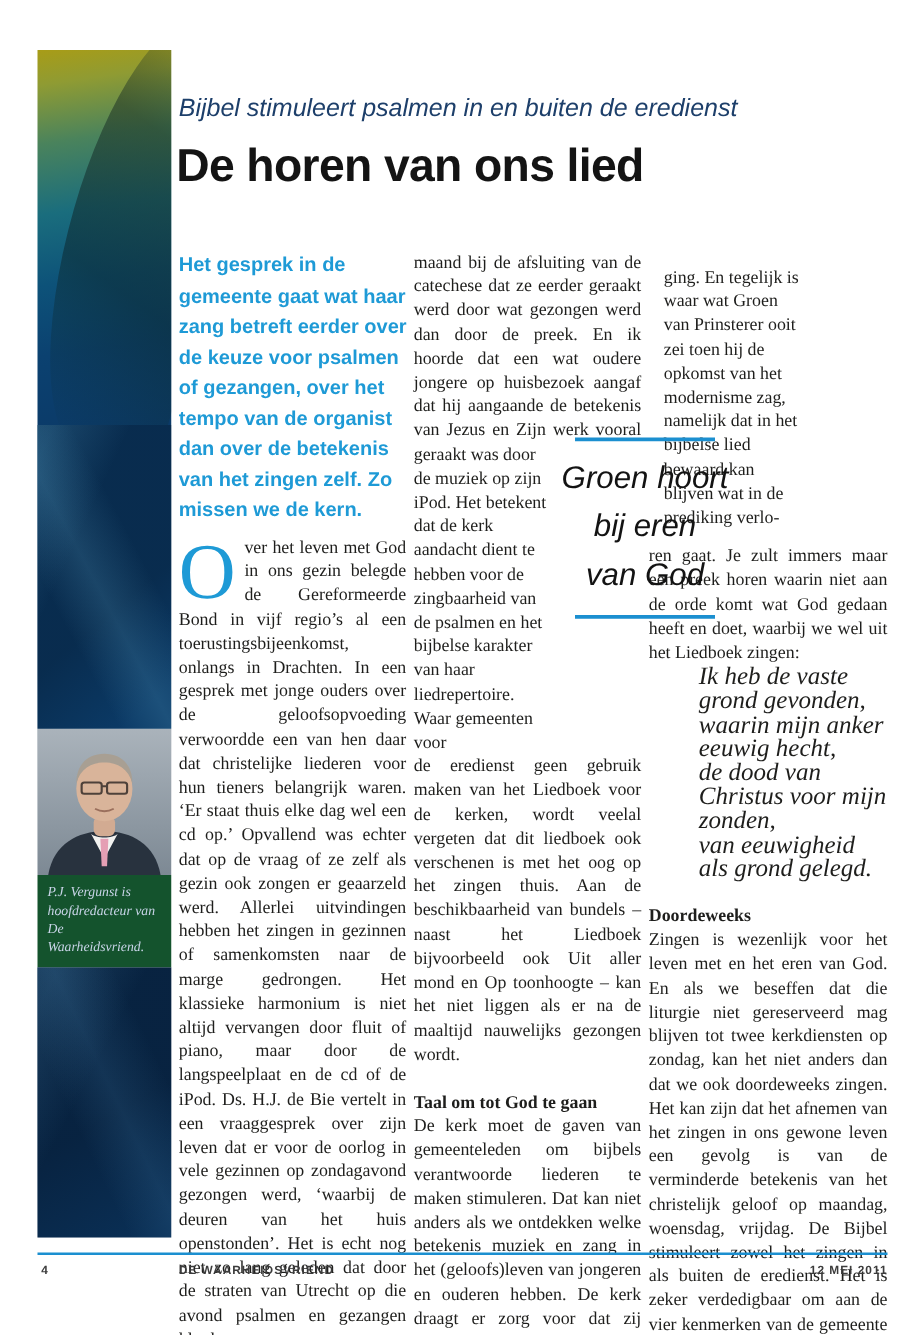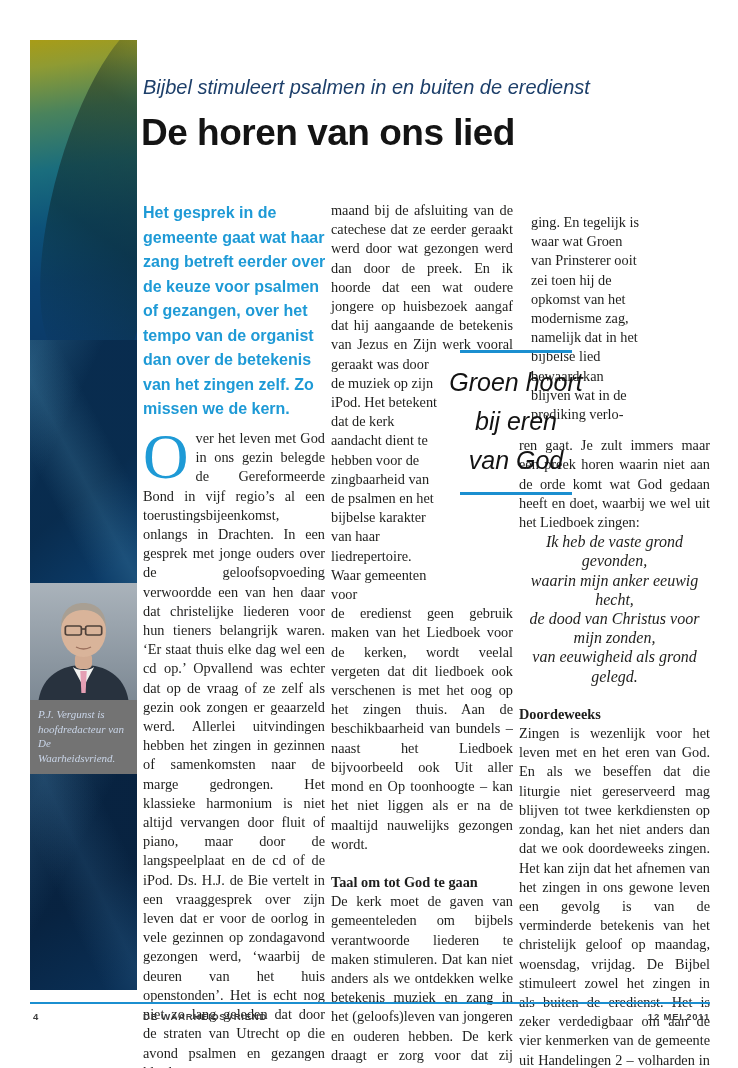--- a/index.html
+++ b/index.html
@@ -25,21 +25,21 @@
   .art-mid{
     height:243px;background-color:#0b3a66;position:relative;overflow:hidden;
     background-image:
       linear-gradient(115deg,rgba(70,140,180,.28) 6%,rgba(70,140,180,0) 34%),
       linear-gradient(62deg,rgba(0,0,0,0) 28%,rgba(90,160,195,.22) 46%,rgba(0,0,0,0) 66%),
       linear-gradient(140deg,rgba(6,30,55,.5) 60%,rgba(6,30,55,0) 90%);
   }
   .portrait{height:117px;overflow:hidden;background:#8e99a4;}
   .portrait svg{display:block;width:100%;height:100%;}
   .caption{
-    background:#737373;padding:7px 8px 9px;box-sizing:border-box;
+    background:#14532d;padding:7px 8px 9px;box-sizing:border-box;
     font-style:italic;font-size:11px;line-height:14.5px;color:#c9d5e8;
   }
   .art-bottom{
     flex:1;background-color:#0a2f55;overflow:hidden;
     background-image:
       linear-gradient(118deg,rgba(80,140,180,.22) 8%,rgba(80,140,180,0) 40%),
       linear-gradient(64deg,rgba(0,0,0,0) 35%,rgba(70,130,175,.18) 55%,rgba(0,0,0,0) 78%),
       linear-gradient(150deg,rgba(5,20,40,.45) 55%,rgba(5,20,40,0) 95%);
   }
 
@@ -65,21 +65,21 @@
   .col-1{left:143px;top:429px;width:182px;}
   .col-2{left:331px;top:201px;width:182px;}
   .col-3{left:519px;top:201px;width:191px;}
   .body-heading{font-size:14.3px;font-weight:700;margin:19px 0 0 0;text-align:left;}
   .narrow-left{width:112px;text-align:left;}
   .narrow-right{width:108px;margin-left:83px;text-align:left;}
   .dropcap{
     float:left;font-size:63px;line-height:50px;padding:3px 7px 0 0;
     color:#1e9ad6;font-weight:400;
   }
-  .poem span{display:block;font-style:italic;font-size:16px;text-align:center;}
+  .poem span{display:block;font-style:italic;font-size:20px;text-align:left;margin-left:40px;}
 
   
   .pull-quote{
     position:absolute;left:436px;top:350px;width:160px;text-align:center;
     font-family:"Liberation Sans", sans-serif;font-style:italic;
     font-size:25px;line-height:39px;color:#131313;
   }
   .quote-rule{width:112px;height:3px;background:#1b8fd0;margin:0 auto;}
   .quote-rule.top{margin-bottom:10px;}
   .quote-rule.bottom{margin-top:12px;}

